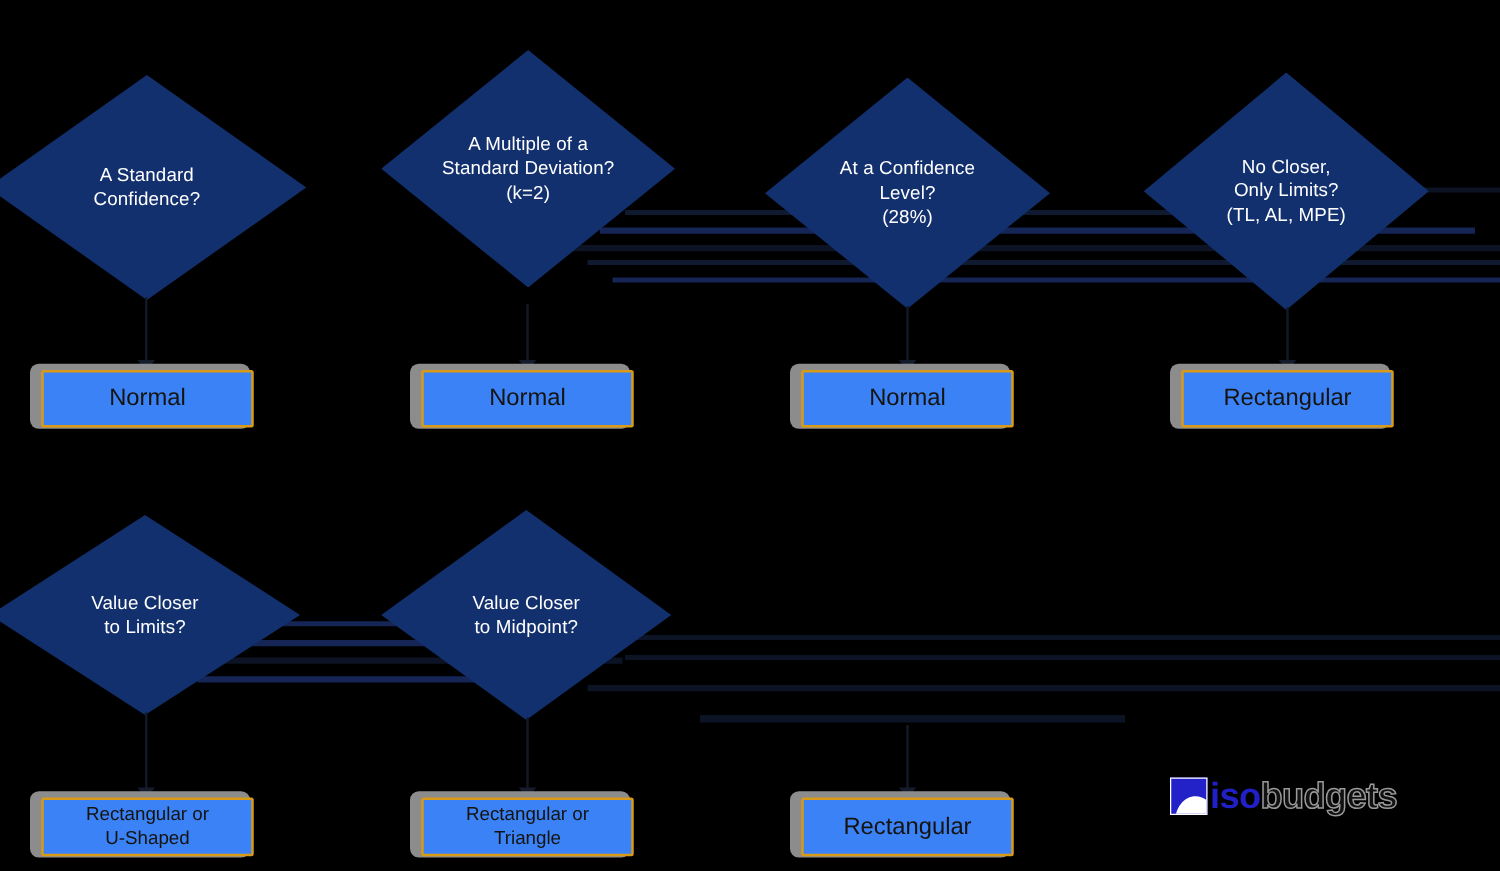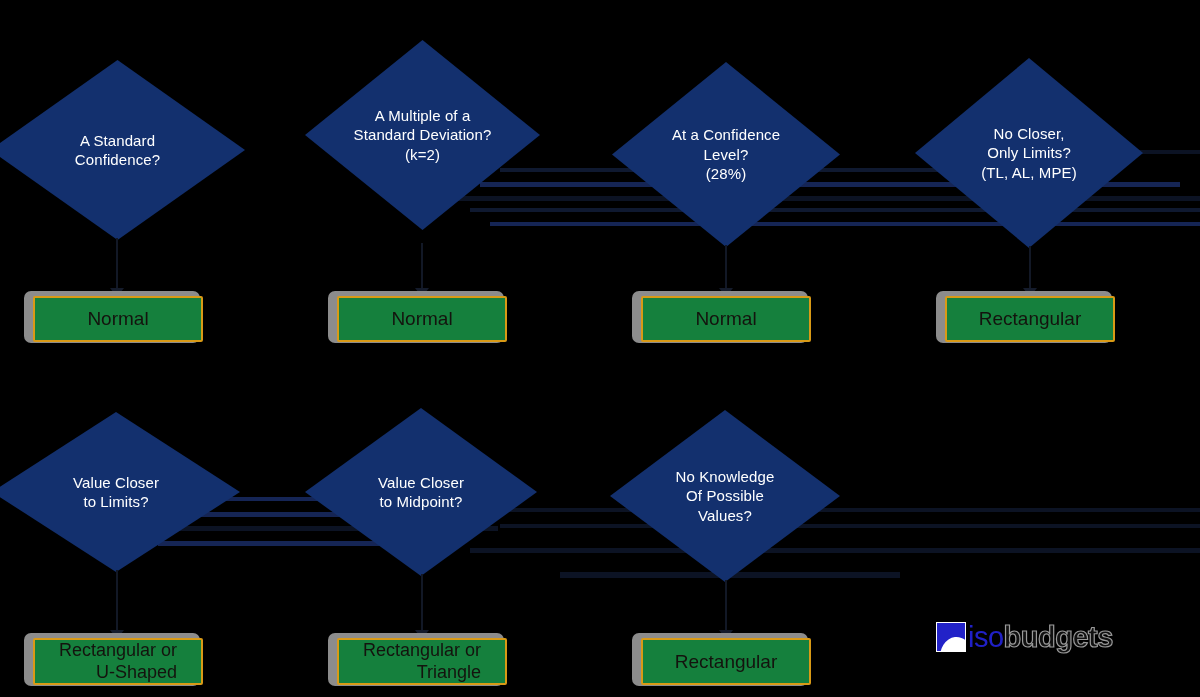--- a/index.html
+++ b/index.html
@@ -64,38 +64,38 @@
     position: absolute;
     width: 0; height: 0;
     border-left: 7px solid transparent;
     border-right: 7px solid transparent;
     border-top: 9px solid #141b2b;
   }
 
   
   .ybox {
     position: absolute;
-    background: #15803d;
+    background: #3b82f6;
     border: 2px solid #D99A16;
     border-radius: 2px;
     display: flex;
     align-items: center;
     justify-content: center;
-    text-align: right;
+    text-align: center;
     color: #14130e;
     box-sizing: border-box;
     z-index: 3;
   }
   .ybox .btext {
     display: block;
     line-height: 1.22;
     white-space: pre-line;
   }
   .ybox.one .btext { font-size: 19px; }
-  .ybox.two .btext { font-size: 18px; }
+  .ybox.two .btext { font-size: 15px; }
 
   
   .yshadow {
     position: absolute;
     background: #8c8c8c;
     border-radius: 7px;
     z-index: 2;
   }
 
   
@@ -118,21 +118,21 @@
     content: "";
     position: absolute;
     left: 2px; bottom: -12px;
     width: 34px; height: 26px;
     background: #ffffff;
     border-radius: 60% 58% 0 0 / 100% 92% 0 0;
     transform: rotate(-6deg);
   }
   .logo-iso {
     font-size: 29px;
-    font-weight: normal;
+    font-weight: bold;
     color: #2020C6;
     letter-spacing: -0.5px;
     line-height: 1;
   }
   .logo-budgets {
     font-size: 29px;
     font-weight: bold;
     color: #111111;
     -webkit-text-stroke: 1.2px #9a9a9a;
     letter-spacing: -0.5px;
@@ -215,25 +215,20 @@
   <div class="diamond" style="left:-8px; top:412px; width:248px; height:160px;">
     <span class="dtext">Value Closer
 to Limits?</span>
   </div>
 
   <div class="diamond" style="left:305px; top:408px; width:232px; height:168px;">
     <span class="dtext">Value Closer
 to Midpoint?</span>
   </div>
 
-  <div class="diamond" style="left:610px; top:410px; width:230px; height:172px;">
-    <span class="dtext">No Knowledge
-Of Possible
-Values?</span>
-  </div>
 
   <div class="conn" style="left:116px; top:570px; height:68px;"></div>
   <div class="arrowhead" style="left:110px; top:630px;"></div>
   <div class="conn" style="left:421px; top:574px; height:64px;"></div>
   <div class="arrowhead" style="left:415px; top:630px;"></div>
   <div class="conn" style="left:725px; top:580px; height:58px;"></div>
   <div class="arrowhead" style="left:719px; top:630px;"></div>
 
   <div class="yshadow" style="left:24px; top:633px; width:176px; height:53px;"></div>
   <div class="ybox two" style="left:33px; top:638px; width:170px; height:47px;">

